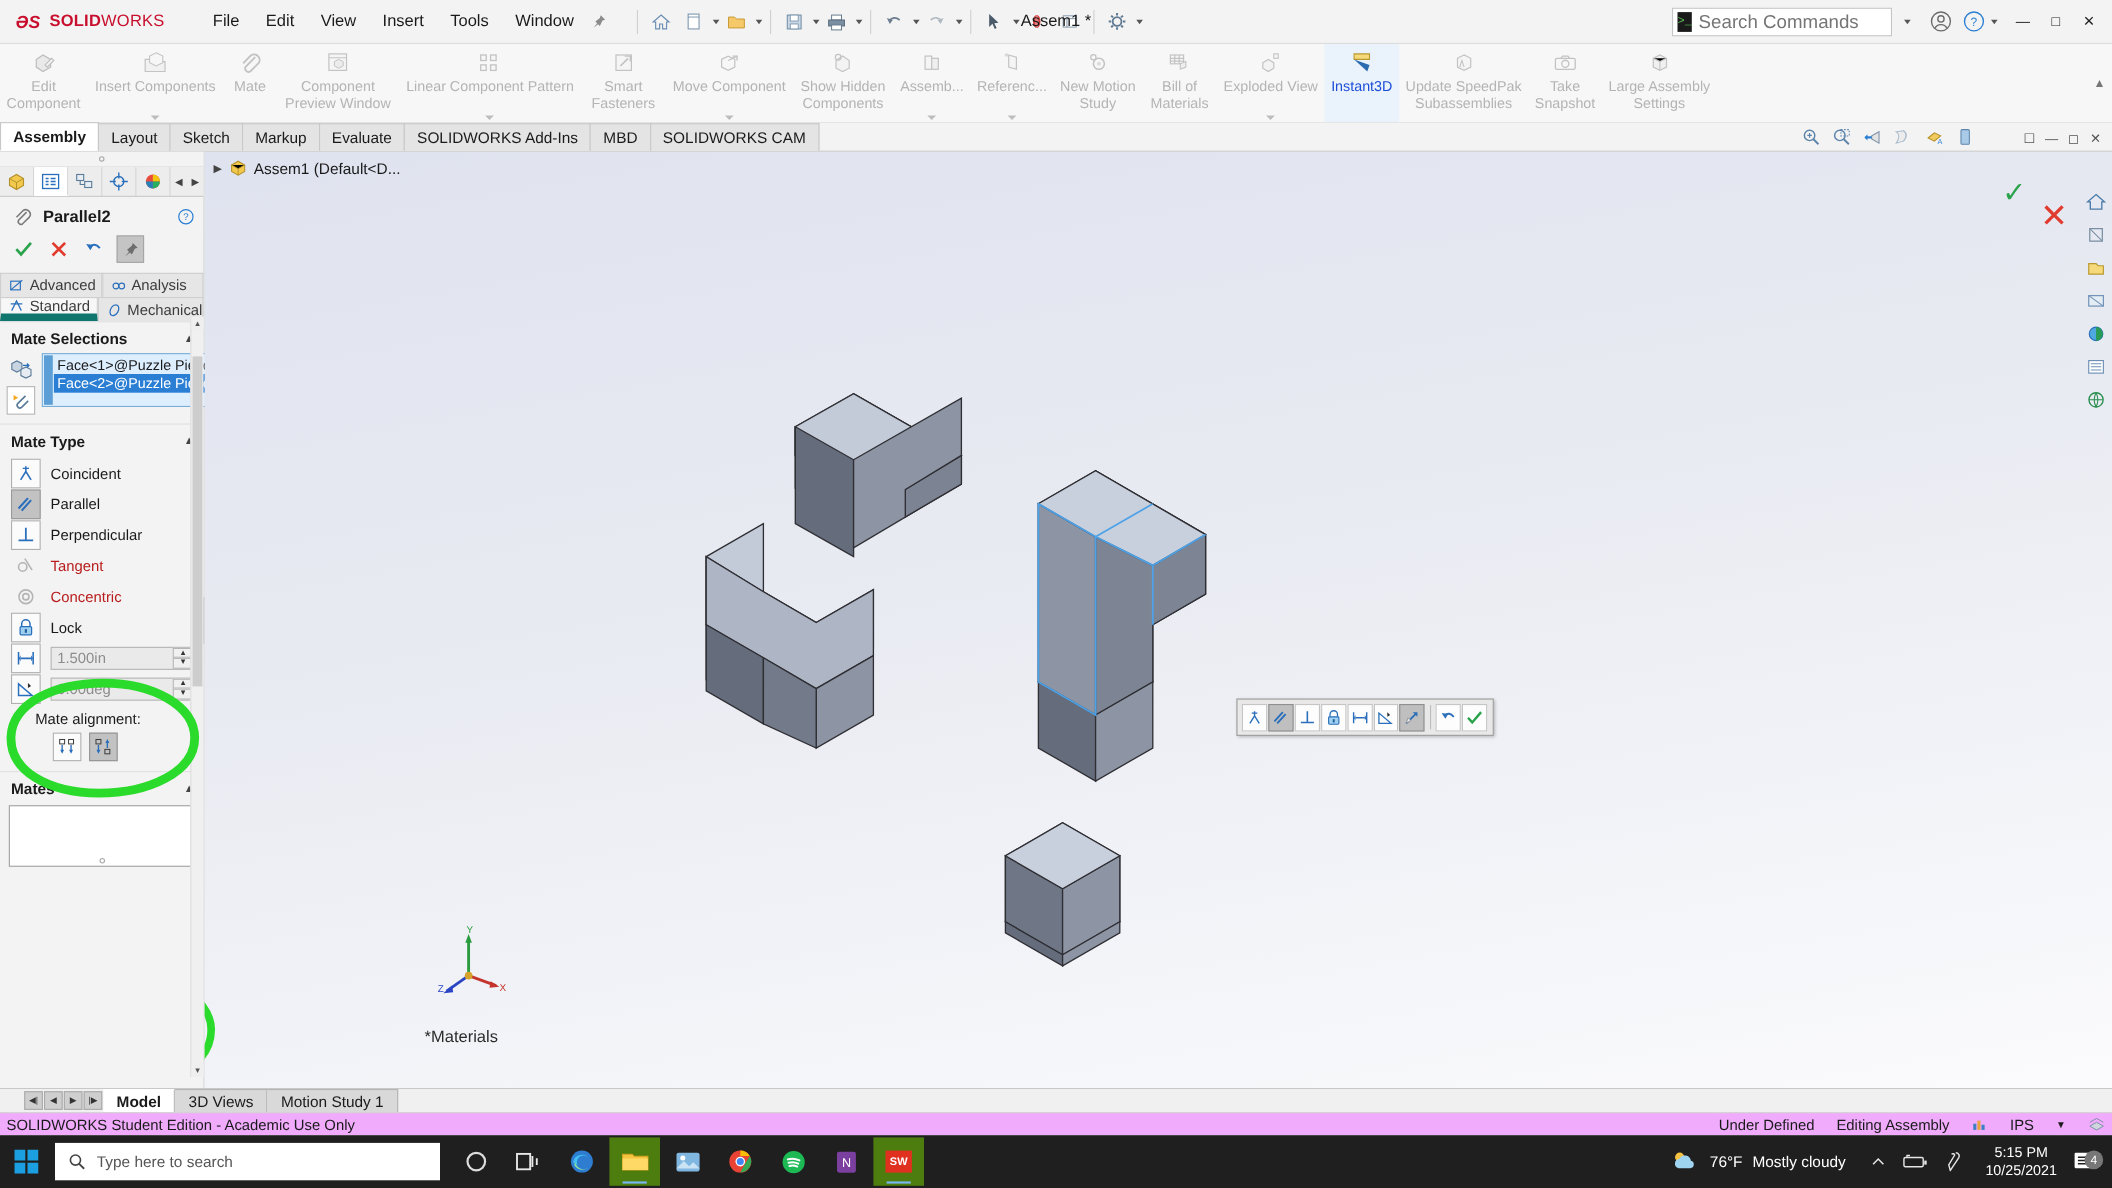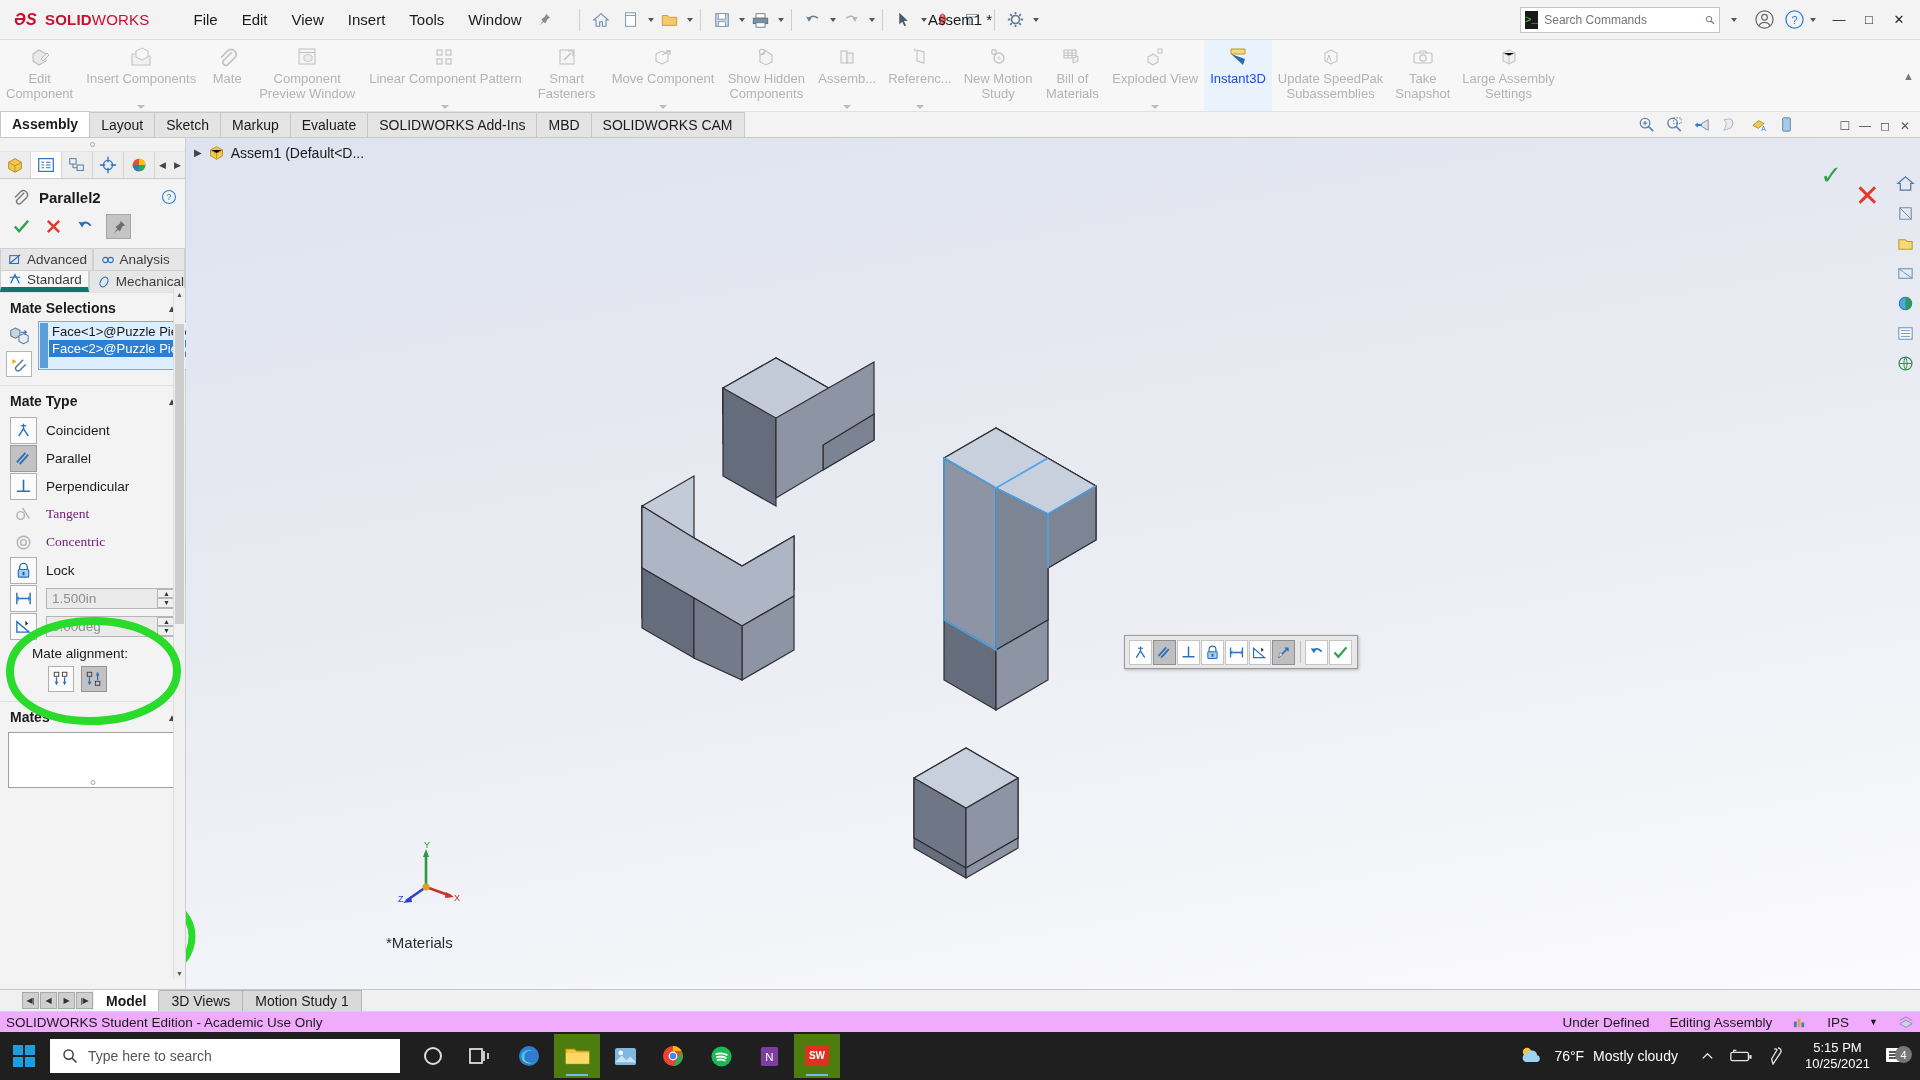--- a/index.html
+++ b/index.html
@@ -26,21 +26,21 @@
   .qat .qb { width:28px; height:28px; display:flex; align-items:center; justify-content:center; position:relative; }
   .qat .sep { width:1px; height:22px; background:#d0d0d0; margin:0 5px; }
   .caret { width:0;height:0;border-left:3.5px solid transparent;border-right:3.5px solid transparent;border-top:4px solid #555; margin-left:1px;}
   .doctitle { position:absolute; left:0; right:0; text-align:center; font-size:15px; pointer-events:none; }
   .tb-right { margin-left:auto; display:flex; align-items:center; gap:0; padding-right:6px; }
   .searchbox {
     width:200px; height:26px; border:1px solid #c5c5c5; background:#fff;
     display:flex; align-items:center; gap:6px; padding:0 4px; margin-right:10px;
   }
   .searchbox .sicon { width:18px;height:18px;background:#1a1a1a;color:#5ac45a;font-size:11px;display:flex;align-items:center;justify-content:center;font-family:"Liberation Mono",monospace;}
-  .searchbox input { border:0; outline:0; flex:1; font-size:12px; color:#888; font-family:inherit; background:transparent;}
+  .searchbox input { border:0; outline:0; flex:1; font-size:17px; color:#888; font-family:inherit; background:transparent;}
   .ic-btn { width:30px;height:30px; display:flex;align-items:center;justify-content:center; }
   .wbtn { width:30px;height:34px; display:flex;align-items:center;justify-content:center; font-size:13px; color:#222; }
 
   
   .ribbon {
     height:72px; background:#f7f7f7; border-bottom:1px solid #e0e0e0;
     display:flex; align-items:stretch; flex:0 0 72px; position:relative;
   }
   .ritem {
     display:flex; flex-direction:column; align-items:center; justify-content:flex-start;
@@ -84,38 +84,38 @@
   .pm-header .help { margin-left:auto; color:#2a6fbb; font-size:14px;}
   .pm-actions { display:flex; align-items:center; gap:10px; padding:4px 10px 9px 10px; }
   .pm-actions .pa { width:22px;height:22px;display:flex;align-items:center;justify-content:center; font-size:17px;}
   .pm-actions .pa.pin { width:25px;height:25px; background:#c4c4c4; border:1px solid #a5a5a5; font-size:13px;}
   .mode-tabs { display:flex; flex-direction:column; }
   .mode-row { display:flex; }
   .mode-btn {
     flex:1; height:22px; display:flex; align-items:center; gap:5px; padding-left:7px;
     font-size:13.5px; background:#e6e6e6; border:1px solid #cfcfcf; border-bottom:none; color:#3c3c3c;
   }
-  .mode-btn.active { background:#f7f7f7; border-bottom:5px solid #0f766e; }
+  .mode-btn.active { background:#f7f7f7; border-bottom:7px solid #0f766e; }
   .sect-head { display:flex; align-items:center; padding:7px 8px 5px 10px; font-weight:bold; font-size:14px; border-top:1px solid #e0e0e0;}
   .sect-head .chev { margin-left:auto; color:#444; font-size:10px; }
   .sel-row { display:flex; gap:6px; padding:0 8px 8px 6px; align-items:flex-start;}
   .sel-icons { display:flex; flex-direction:column; gap:3px; padding-top:1px;}
   .sel-ibtn { width:26px;height:26px; display:flex;align-items:center;justify-content:center; }
   .sel-ibtn.boxed { border:1px solid #b4b4b4; background:#fff; }
   .sel-list { flex:1; border:1px solid #7aadd6; background:#ddeeff; padding:1px; }
   .sel-item { font-size:13px; padding:1px 3px; white-space:nowrap; }
   .sel-item.sel { background:#2a7fd4; color:#fff; }
   .sel-item.sel1 { background:#ddeeff; color:#1a1a1a;}
   .sel-empty { height:11px; }
   .mate-list { padding:2px 0 0 0; }
   .mate-row { display:flex; align-items:center; gap:9px; padding:2px 8px 2px 10px; font-size:13.5px; height:28px;}
   .mate-ico { width:27px;height:27px; display:flex;align-items:center;justify-content:center; flex:0 0 27px;}
   .mate-ico.boxed { border:1px solid #b0b0b0; background:#fbfbfb; }
   .mate-ico.pressed { border:1px solid #9a9a9a; background:#c2c2c2; }
-  .mate-row.disabled .lbl { color:#701a75;font-family:Liberation Serif, serif; }
+  .mate-row.disabled .lbl { color:#b91c1c; }
   .numfield {
     flex:1; height:21px; border:1px solid #b5b5b5; background:#eaeaea; display:flex; align-items:center;
     font-size:13.5px; color:#8d8d8d; padding-left:5px; position:relative;
   }
   .spinner { position:absolute; right:0; top:0; width:19px; height:19px; display:flex; flex-direction:column;}
   .spinner .s { flex:1; border:1px solid #b5b5b5; background:#f0f0f0; display:flex;align-items:center;justify-content:center; font-size:7px; color:#333;}
   .align-label { padding:6px 0 5px 32px; font-size:13.5px; }
   .align-btns { display:flex; gap:7px; padding:0 0 9px 48px; }
   .align-btn { width:26px;height:26px; border:1px solid #b0b0b0; background:#fbfbfb; display:flex;align-items:center;justify-content:center;}
   .align-btn.pressed { background:#c2c2c2; border-color:#949494; }

